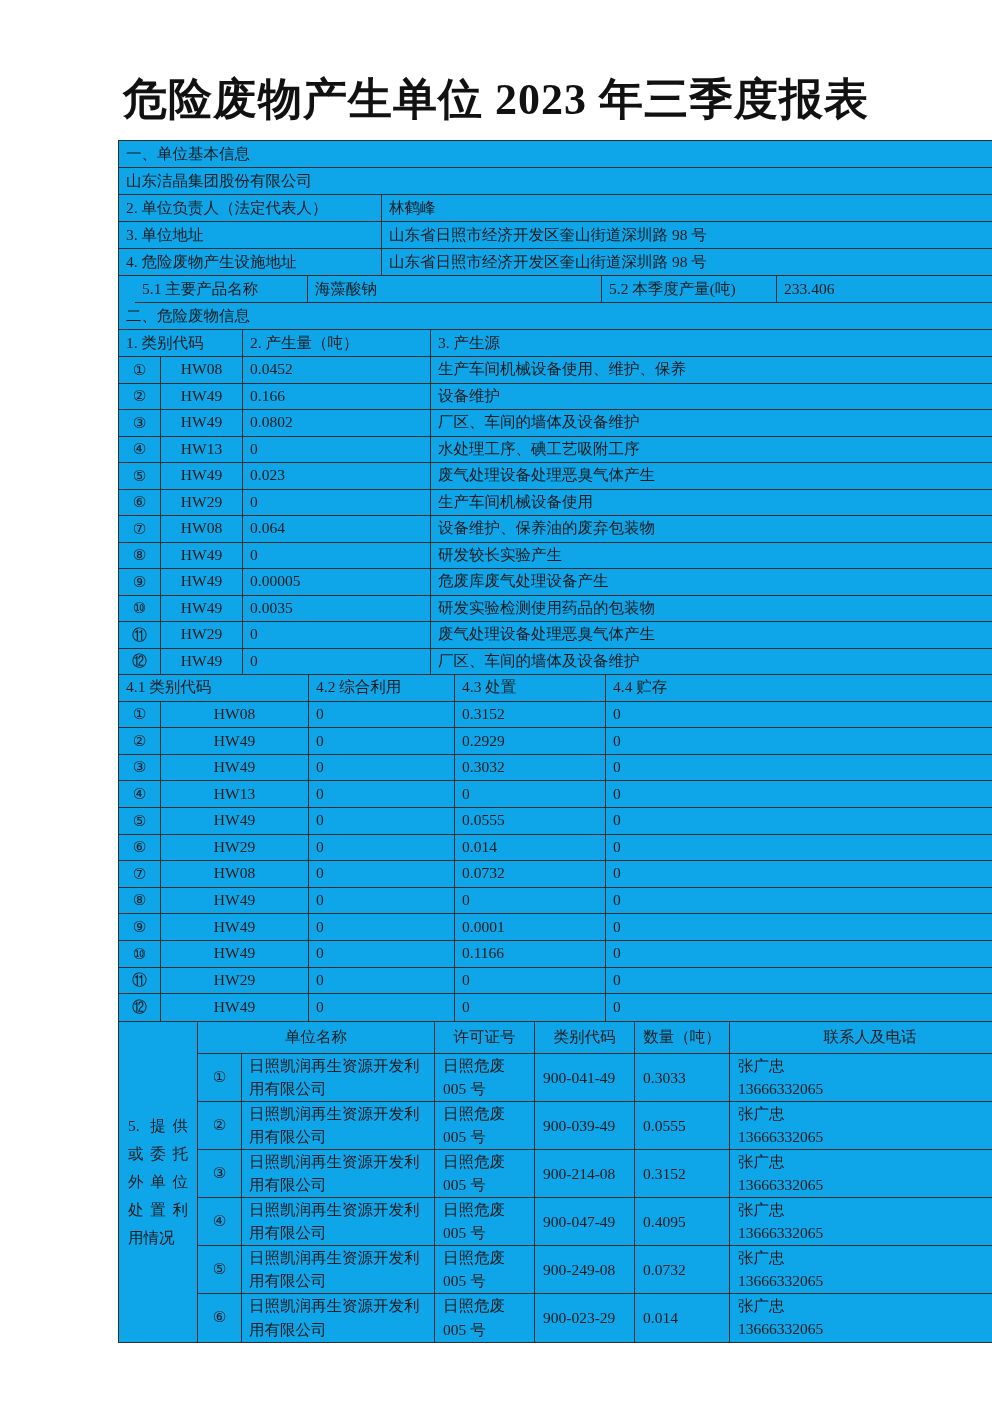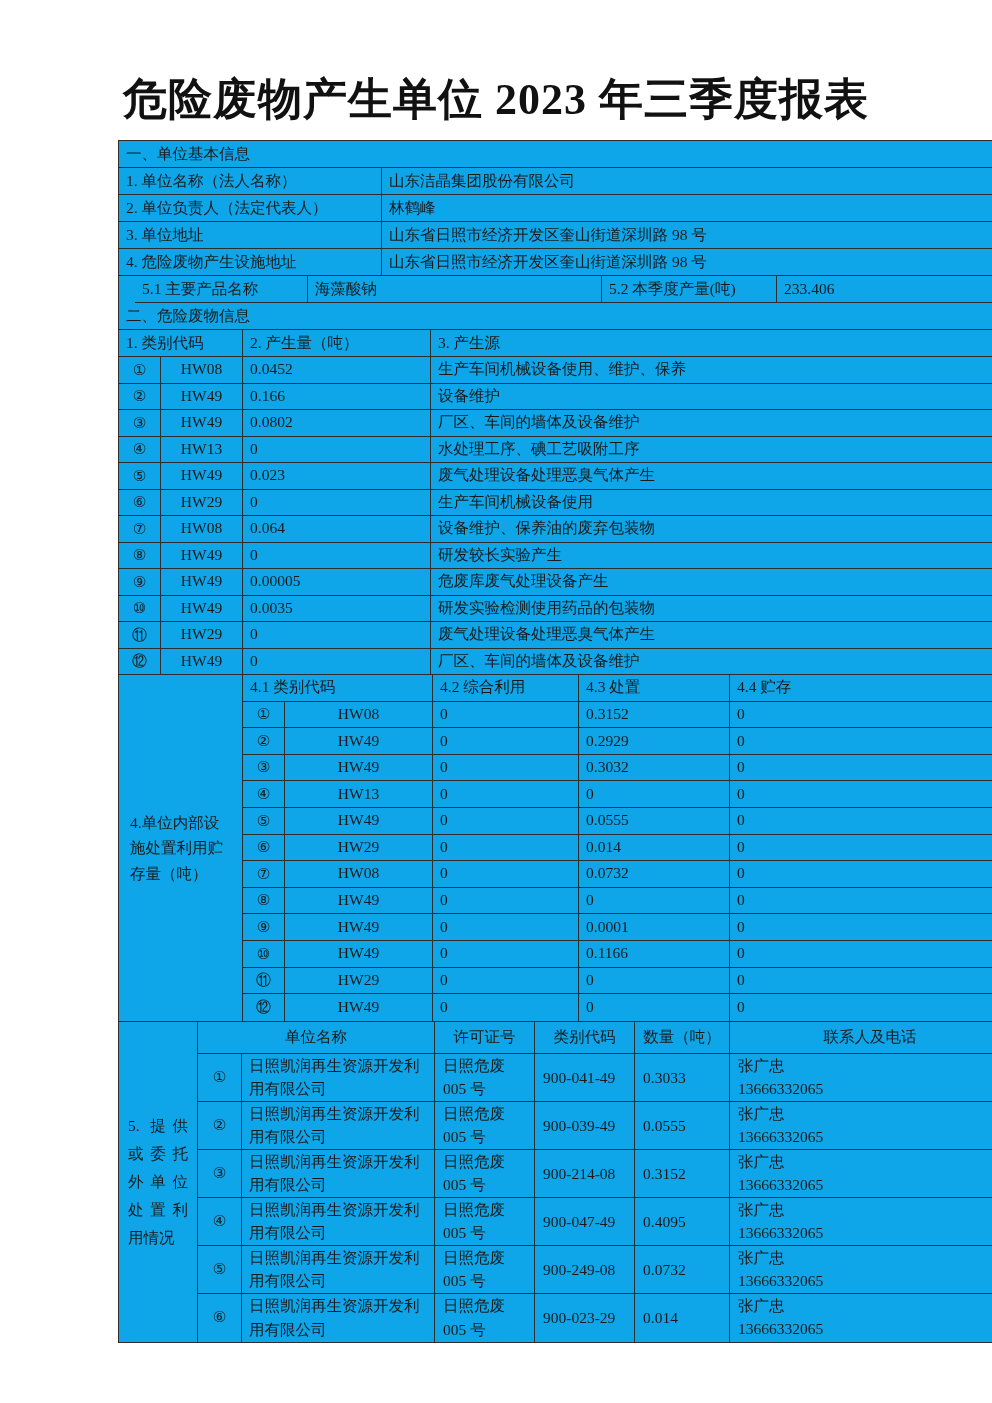--- a/index.html
+++ b/index.html
@@ -72,21 +72,20 @@
 
   
   <div class="row r27 heading-row">
     <div class="cell lft">一、单位基本信息</div>
   </div>
 
   <div data-repeat="section1.rows">
     
   
       <div class="row r27 kv">
-        <div class="cell lft">1. 单位名称（法人名称）</div>
         <div class="cell lft">山东洁晶集团股份有限公司</div>
       </div>
     
       <div class="row r27 kv">
         <div class="cell lft">2. 单位负责人（法定代表人）</div>
         <div class="cell lft">林鹤峰</div>
       </div>
     
       <div class="row r27 kv">
         <div class="cell lft">3. 单位地址</div>
@@ -200,21 +199,20 @@
       <div class="row s2row">
         <div class="cell ctr c-no">⑫</div>
         <div class="cell ctr">HW49</div>
         <div class="cell lft">0</div>
         <div class="cell lft">厂区、车间的墙体及设备维护</div>
       </div>
     </div>
 
   
   <div class="flexrow sec4">
-    <div class="s4label">4.单位内部设施处置利用贮存量（吨）</div>
     <div class="s4right">
       <div class="irow s4h">
         <div class="cell lft">4.1 类别代码</div>
         <div class="cell lft">4.2 综合利用</div>
         <div class="cell lft">4.3 处置</div>
         <div class="cell lft">4.4 贮存</div>
       </div>
       <div data-repeat="section4.rows">
         
       

